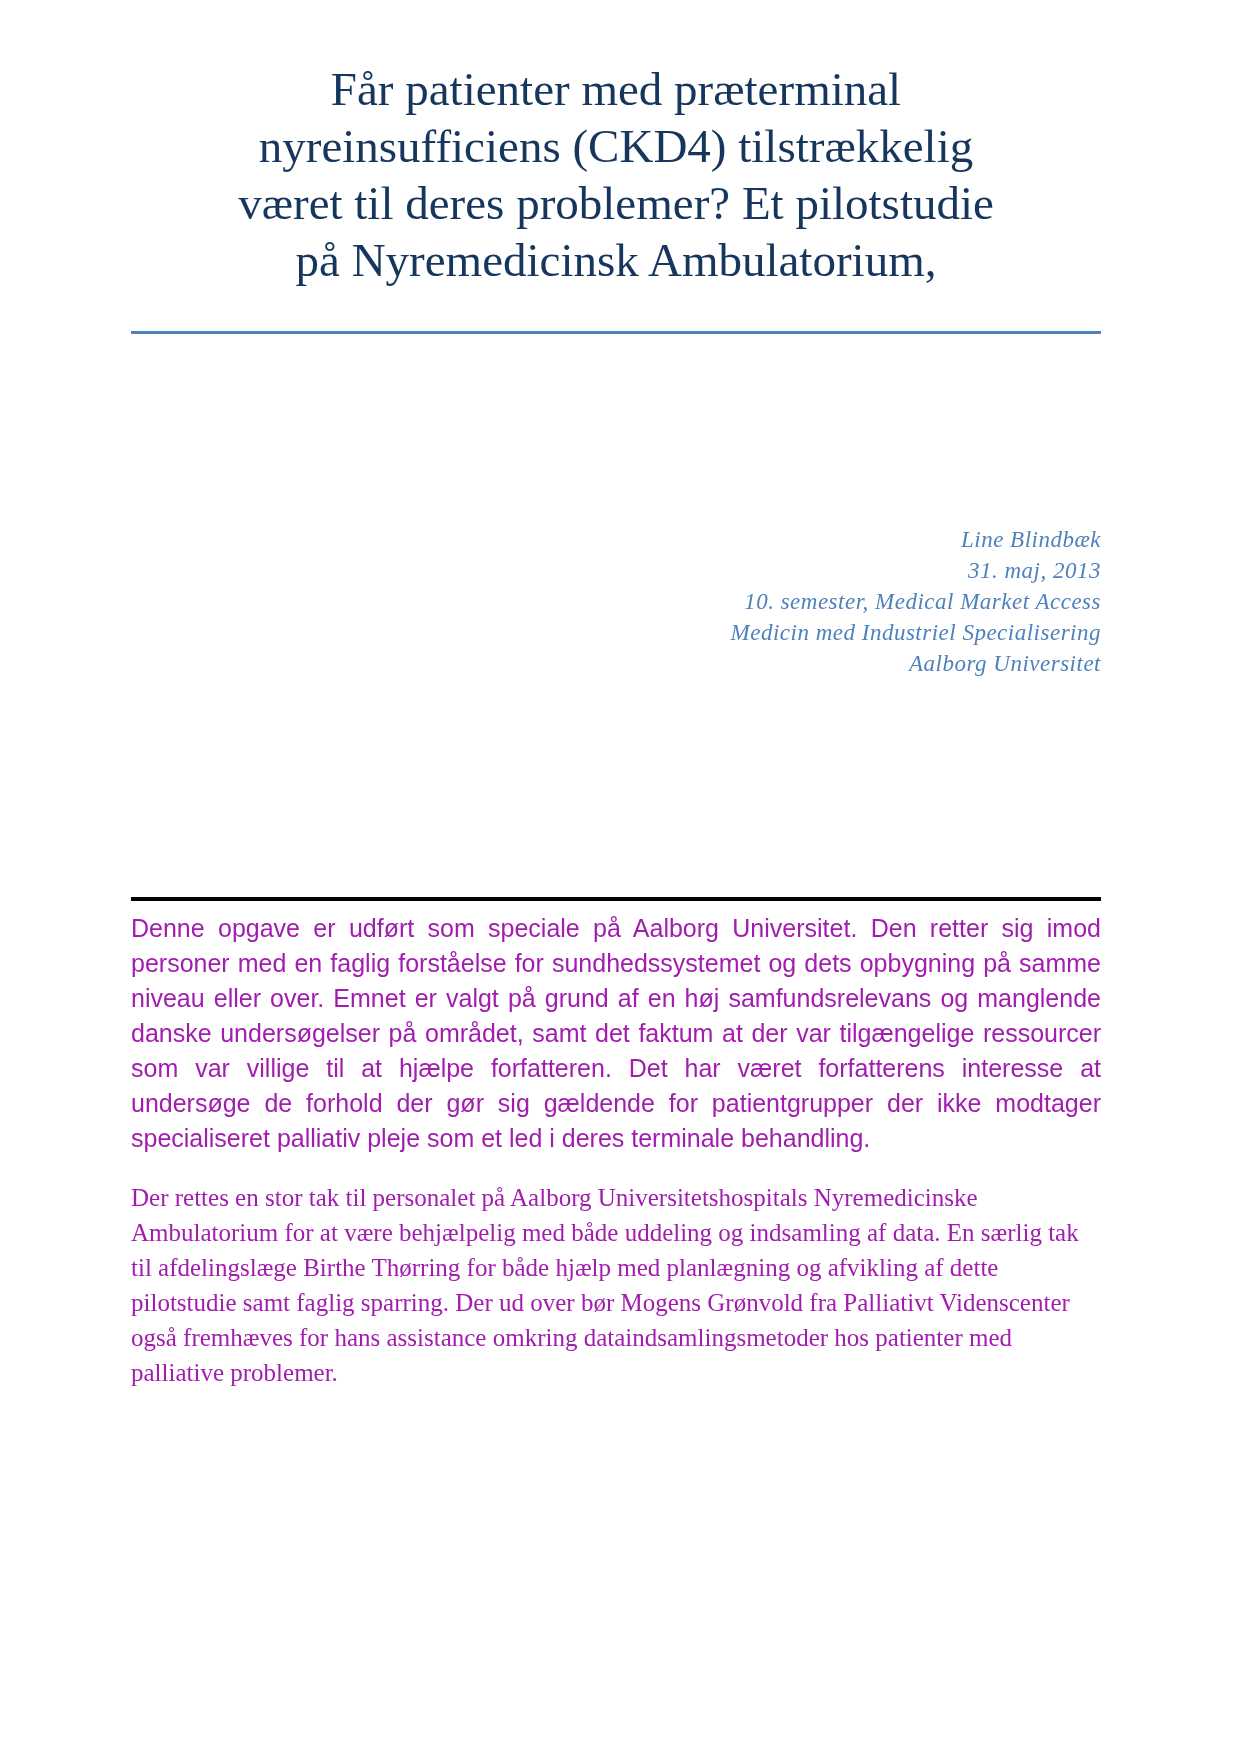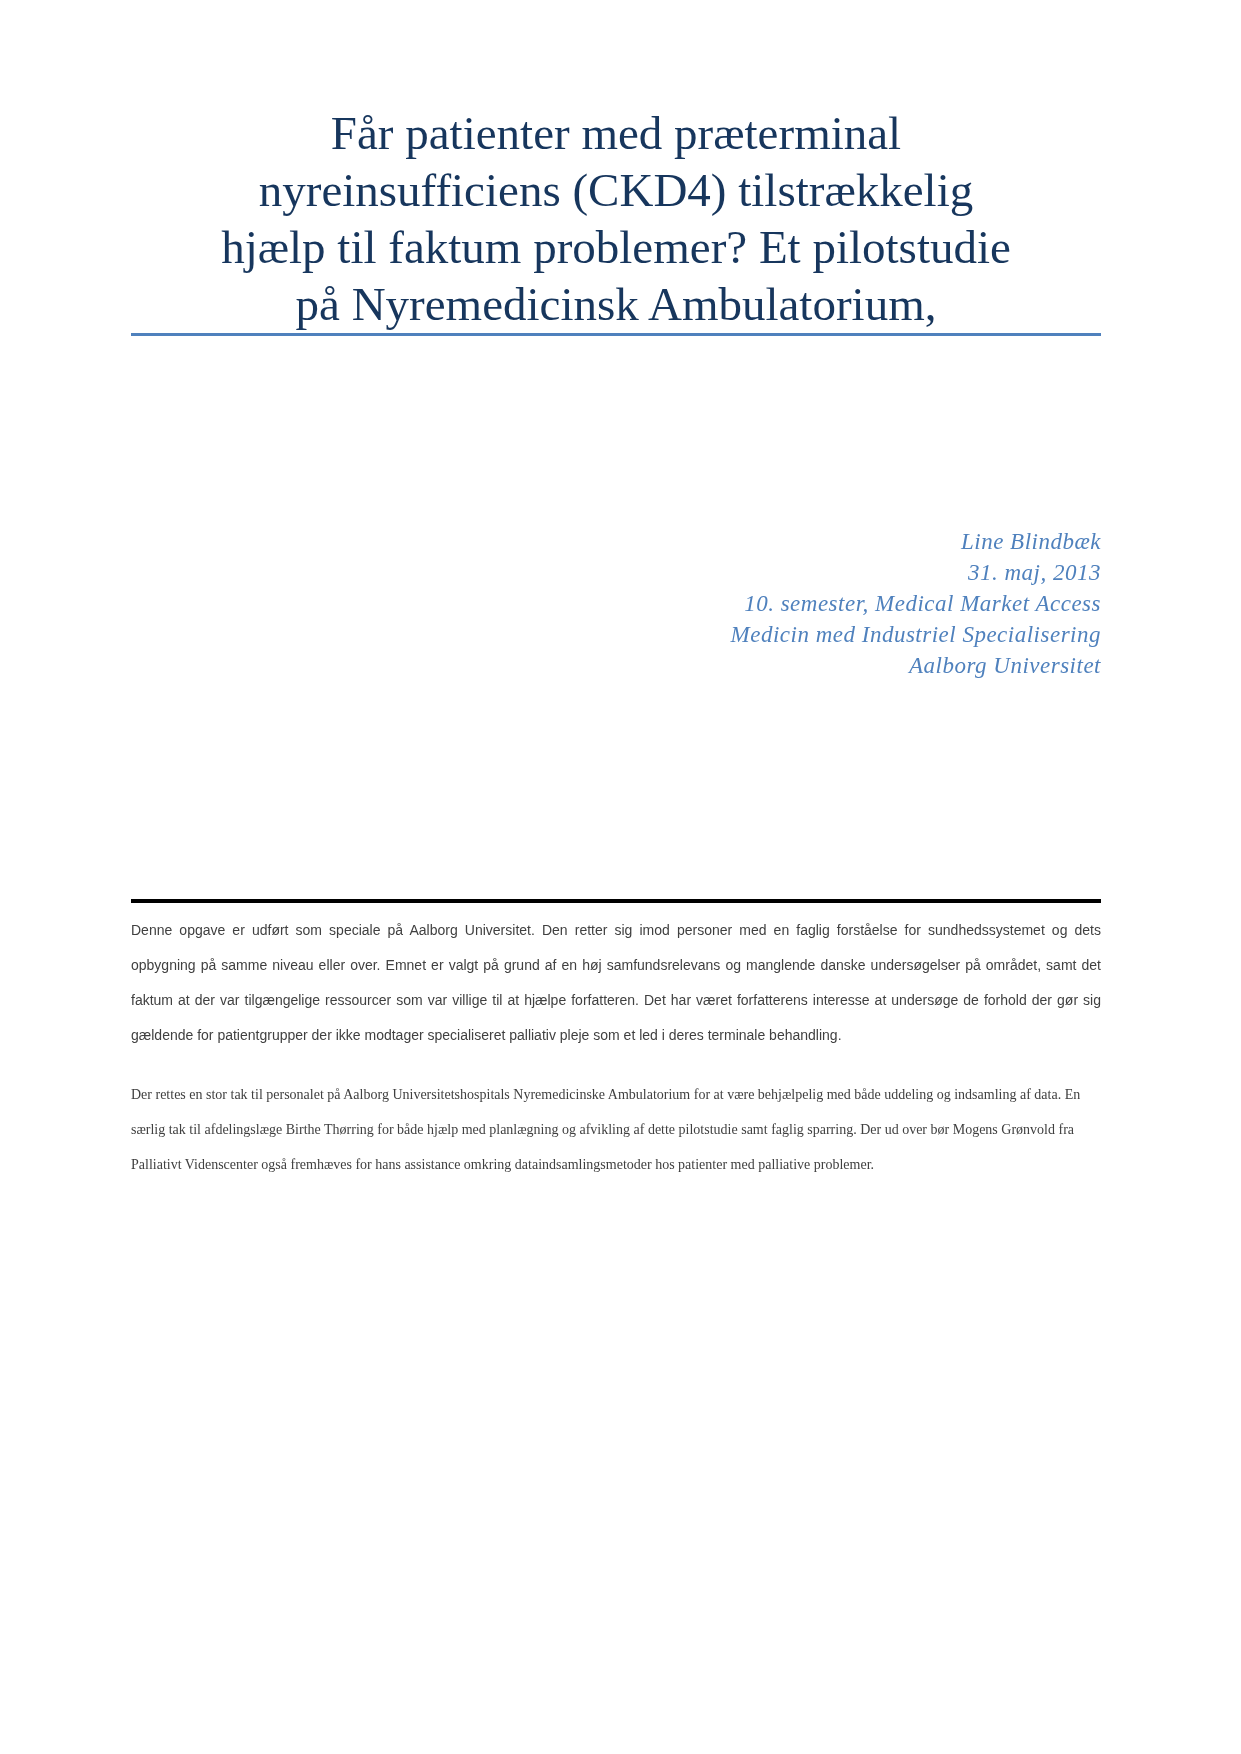--- a/index.html
+++ b/index.html
@@ -15,21 +15,22 @@
   }
   .page {
     box-sizing: border-box;
     width: 1241px;
     height: 1754px;
     padding: 0 140px 0 131px;
     background: #ffffff;
   }
   
   .title-block {
-    margin-top: 105px;
+    margin-top: 61px;
+    padding-bottom: 42px;
   }
   .doc-title {
     margin: 0;
     font-family: "Liberation Serif", serif;
     font-weight: normal;
     font-size: 47px;
     line-height: 57px;
     text-align: center;
     color: #17365D;
   }
@@ -54,41 +55,41 @@
   .preface-rule {
     margin-top: 218px;
     height: 0;
     border-bottom: 4px solid #000000;
   }
   .preface {
     color: #000000;
   }
   .preface p {
     margin: 0;
-    font-size: 14px;
+    font-size: 25px;
     line-height: 35px;
-    color: #404040;
+    color: #a21caf;
   }
   .preface p.justified {
     text-align: justify;
     text-align-last: left;
   }
   .preface p.para-1 { margin-top: 10px; }
   .preface p.para-2 { margin-top: 24px; text-align: left; font-family: Liberation Serif, serif; }
 </style>
 </head>
 <body>
 
 <div class="page">
 
   <header class="title-block">
     <h1 class="doc-title" style="color: rgb(23, 54, 93);">
       <span class="title-line">Får patienter med præterminal</span>
       <span class="title-line">nyreinsufficiens (CKD4) tilstrækkelig</span>
-      <span class="title-line">hjælp til faktum problemer? Et pilotstudie</span>
+      <span class="title-line">været til deres problemer? Et pilotstudie</span>
       <span class="title-line">på Nyremedicinsk Ambulatorium,</span>
     </h1>
   </header>
   <div class="title-rule" style="border-bottom-color: rgb(79, 129, 189);"></div>
 
   <section class="author-block" style="color: rgb(79, 129, 189);">
     <span class="author-line">Line Blindbæk</span>
     <span class="author-line">31. maj, 2013</span>
     <span class="author-line">10. semester, Medical Market Access</span>
     <span class="author-line">Medicin med Industriel Specialisering</span>

